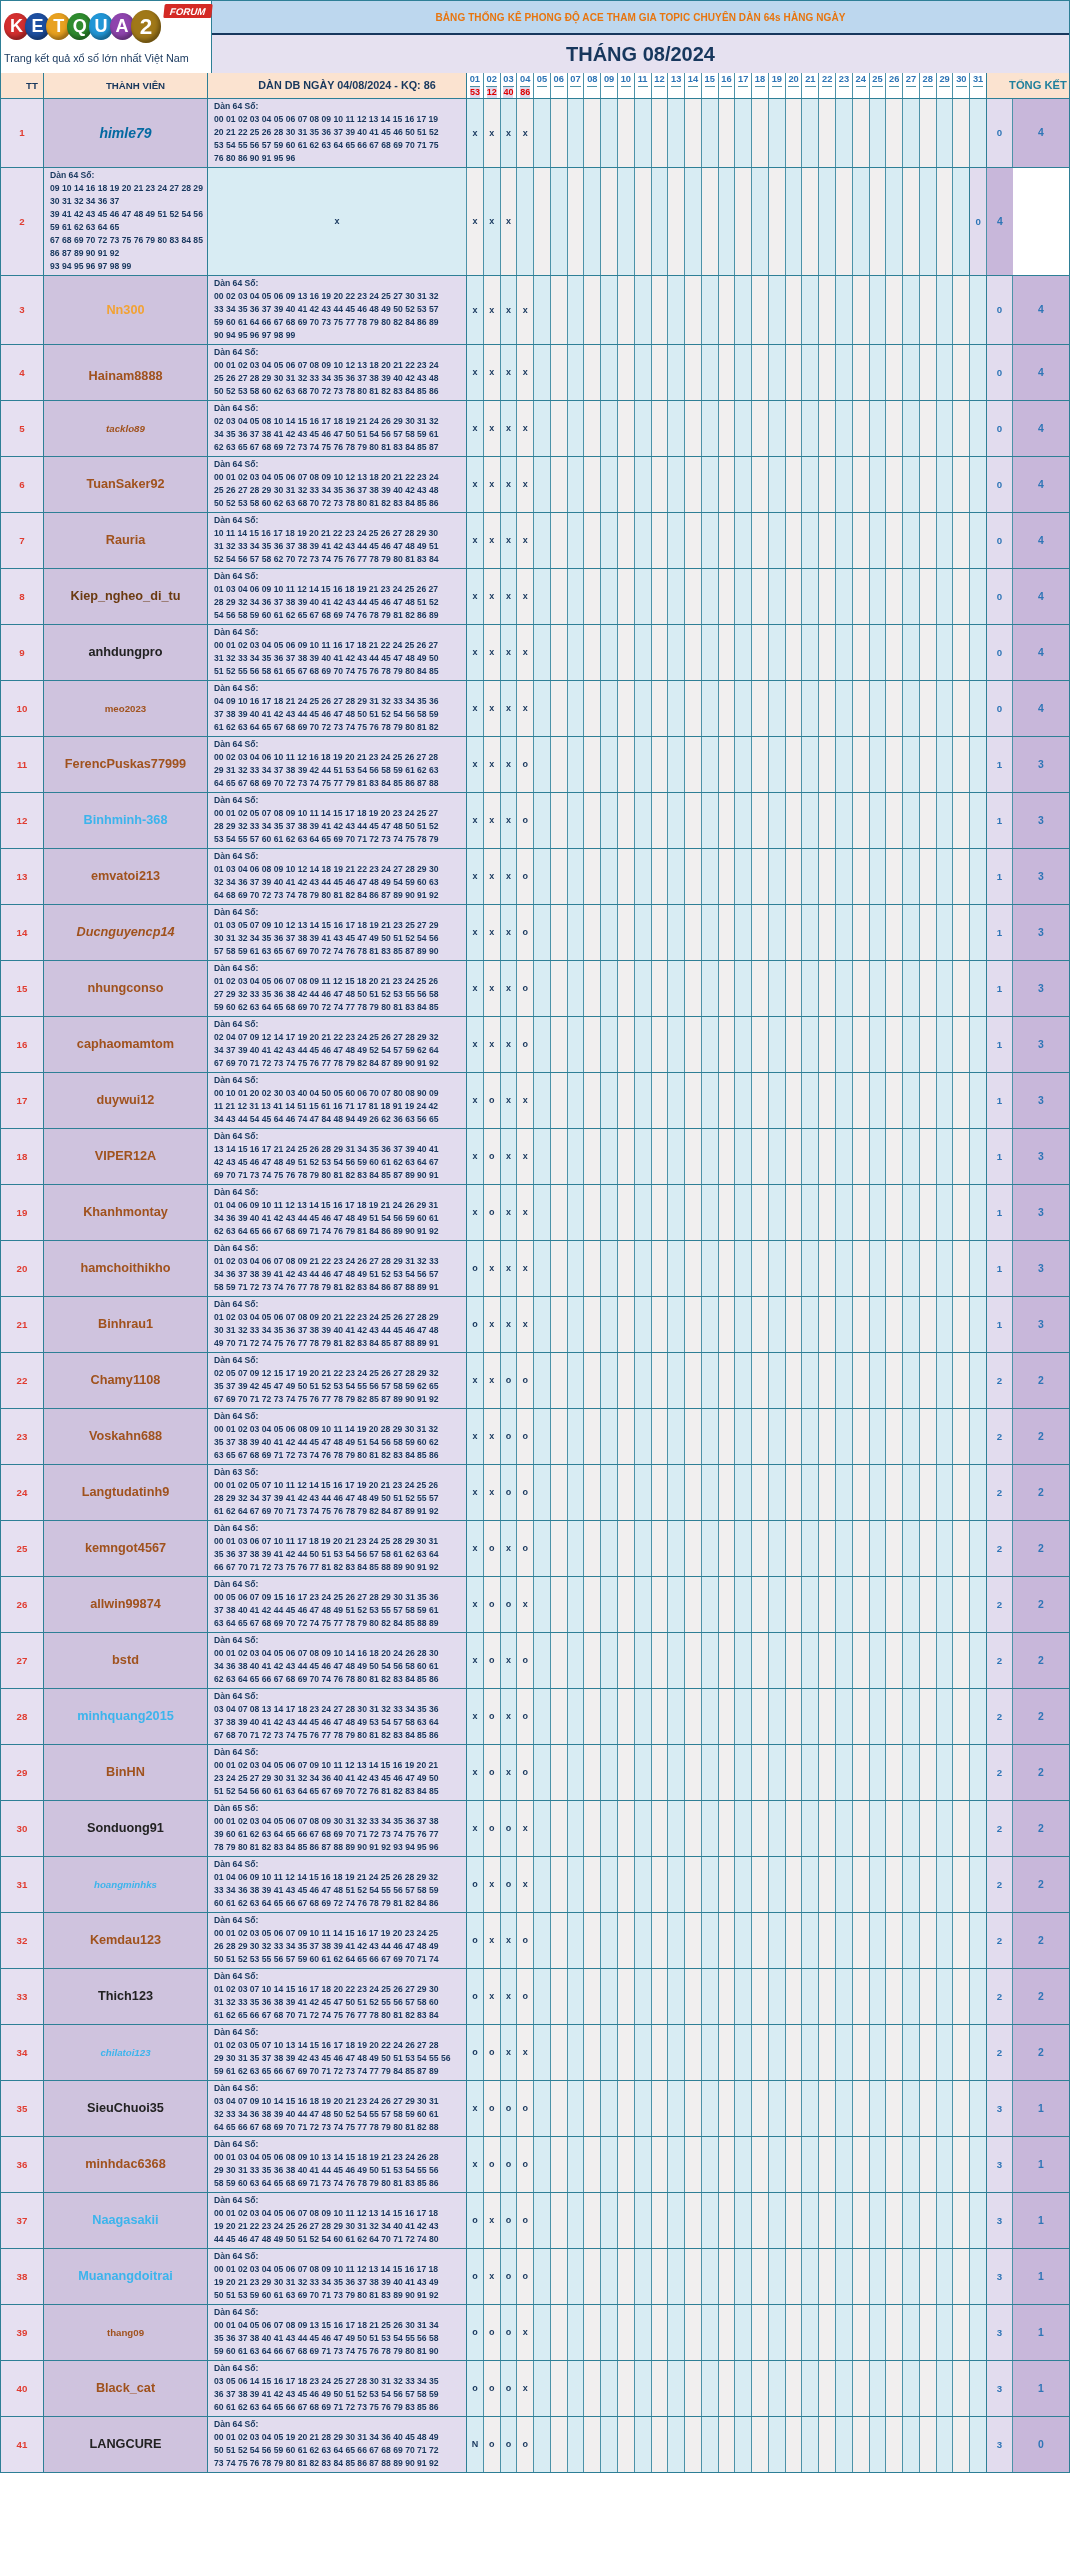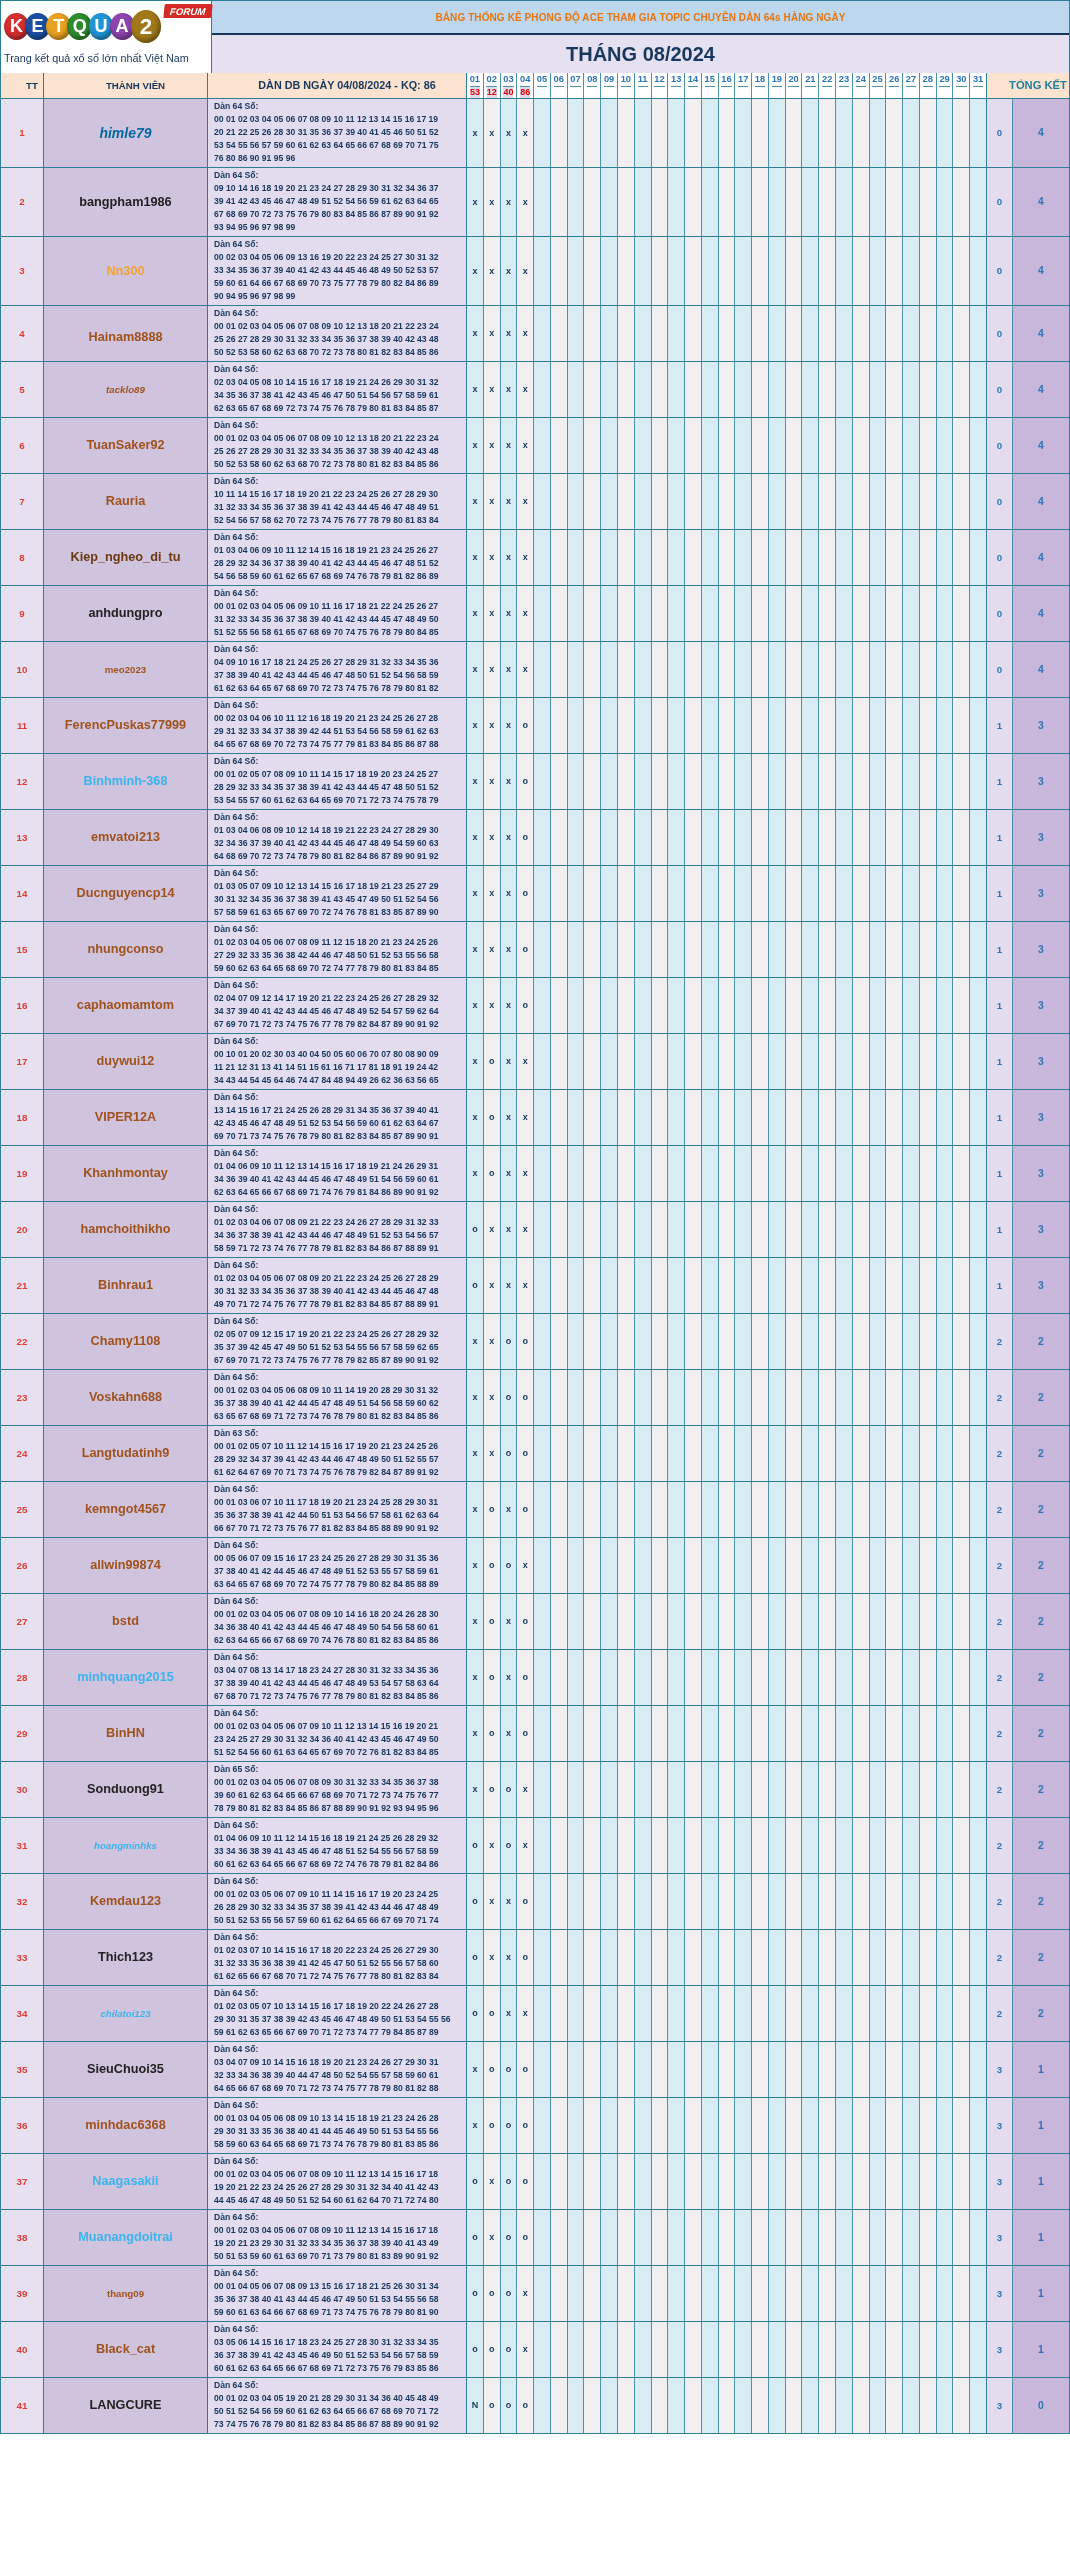--- a/index.html
+++ b/index.html
@@ -240,23 +240,20 @@
           <div class="cell day-cell odd"></div>
           <div class="cell day-cell even"></div>
           <div class="cell day-cell odd"></div>
           <div class="cell day-cell even"></div>
           <div class="cell day-cell odd hv"></div>
           <div class="cell tot1">0</div>
           <div class="cell tot2">4</div>
         </div>
         <div class="grid-row">
           <div class="cell hv tt">2</div>
-          <div class="cell hv name">
-            <span class="" style="color: rgb(34, 34, 34);">bangpham1986</span>
-          </div>
           <div class="cell hv dan">Dàn 64 Số:
 09 10 14 16 18 19 20 21 23 24 27 28 29 30 31 32 34 36 37
 39 41 42 43 45 46 47 48 49 51 52 54 56 59 61 62 63 64 65
 67 68 69 70 72 73 75 76 79 80 83 84 85 86 87 89 90 91 92
 93 94 95 96 97 98 99</div>
           <div class="cell day-cell odd">x</div>
           <div class="cell day-cell even">x</div>
           <div class="cell day-cell odd">x</div>
           <div class="cell day-cell even">x</div>
           <div class="cell day-cell odd"></div>
@@ -759,21 +756,21 @@
           <div class="cell day-cell even"></div>
           <div class="cell day-cell odd"></div>
           <div class="cell day-cell even"></div>
           <div class="cell day-cell odd hv"></div>
           <div class="cell tot1">1</div>
           <div class="cell tot2">3</div>
         </div>
         <div class="grid-row">
           <div class="cell hv tt">14</div>
           <div class="cell hv name">
-            <span class="" style="color: rgb(160, 82, 29);">Ducnguyencp14</span>
+            <span class="" style="color: rgb(160, 82, 29); font-style: italic;">Ducnguyencp14</span>
           </div>
           <div class="cell hv dan">Dàn 64 Số:
 01 03 05 07 09 10 12 13 14 15 16 17 18 19 21 23 25 27 29
 30 31 32 34 35 36 37 38 39 41 43 45 47 49 50 51 52 54 56
 57 58 59 61 63 65 67 69 70 72 74 76 78 81 83 85 87 89 90</div>
           <div class="cell day-cell odd">x</div>
           <div class="cell day-cell even">x</div>
           <div class="cell day-cell odd">x</div>
           <div class="cell day-cell even">o</div>
           <div class="cell day-cell odd"></div>

